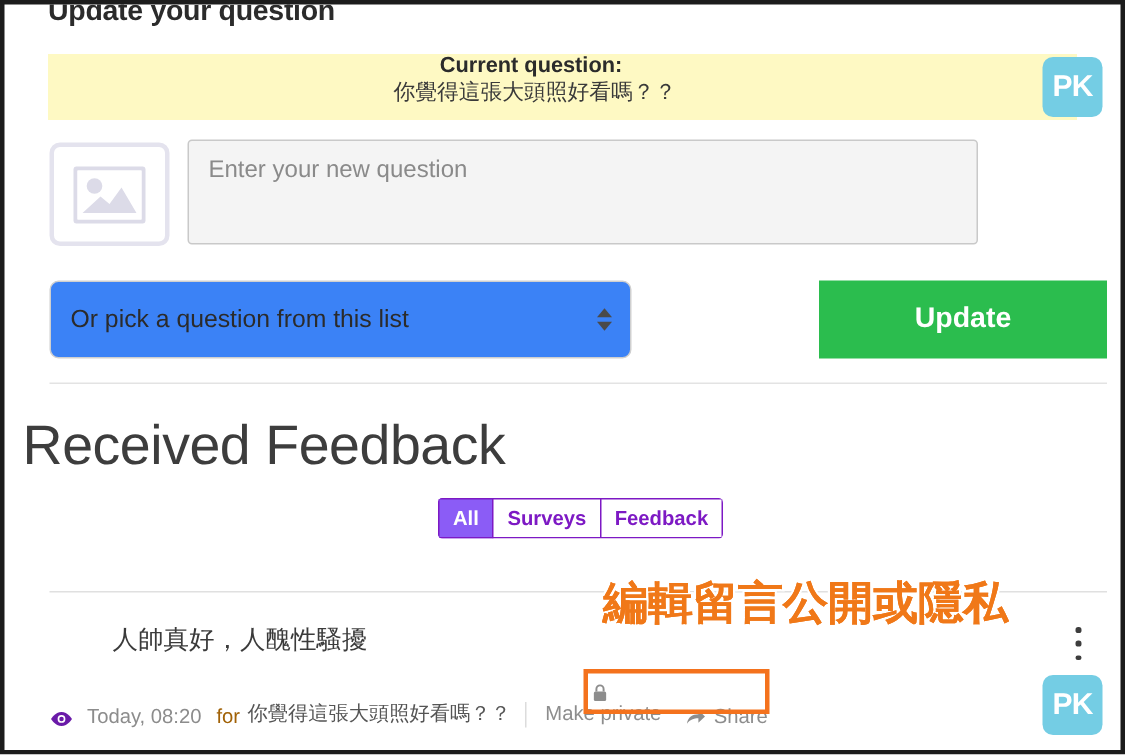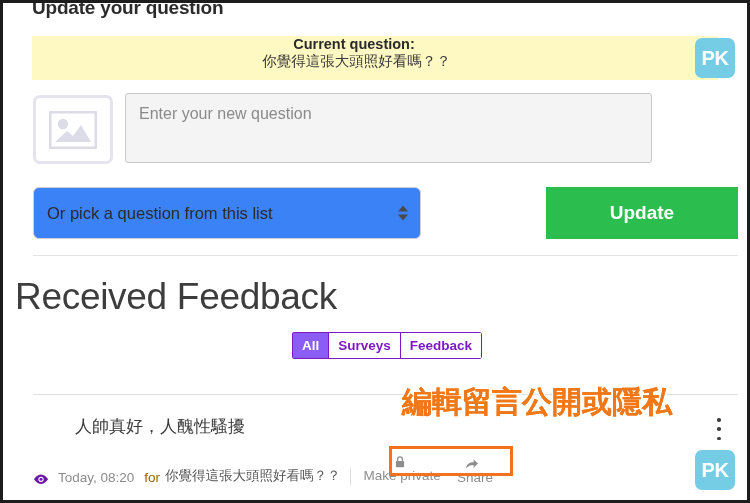--- a/index.html
+++ b/index.html
@@ -311,21 +311,20 @@
   }
   .lock-icon { margin-right: 4px; display: flex; align-items: center; }
   .share-link {
     display: flex;
     align-items: center;
     color: #8d8d8d;
     font-size: 13.5px;
     cursor: pointer;
     margin-left: 12px;
     white-space: nowrap;
-    flex-direction: column;
   }
   .share-icon { margin-right: 5px; display: flex; align-items: center; }
 
   
   .highlight-box {
     position: absolute;
     left: 386px; top: 443px;
     width: 124px; height: 30px;
     border: 3px solid #f4721d;
     pointer-events: none;

